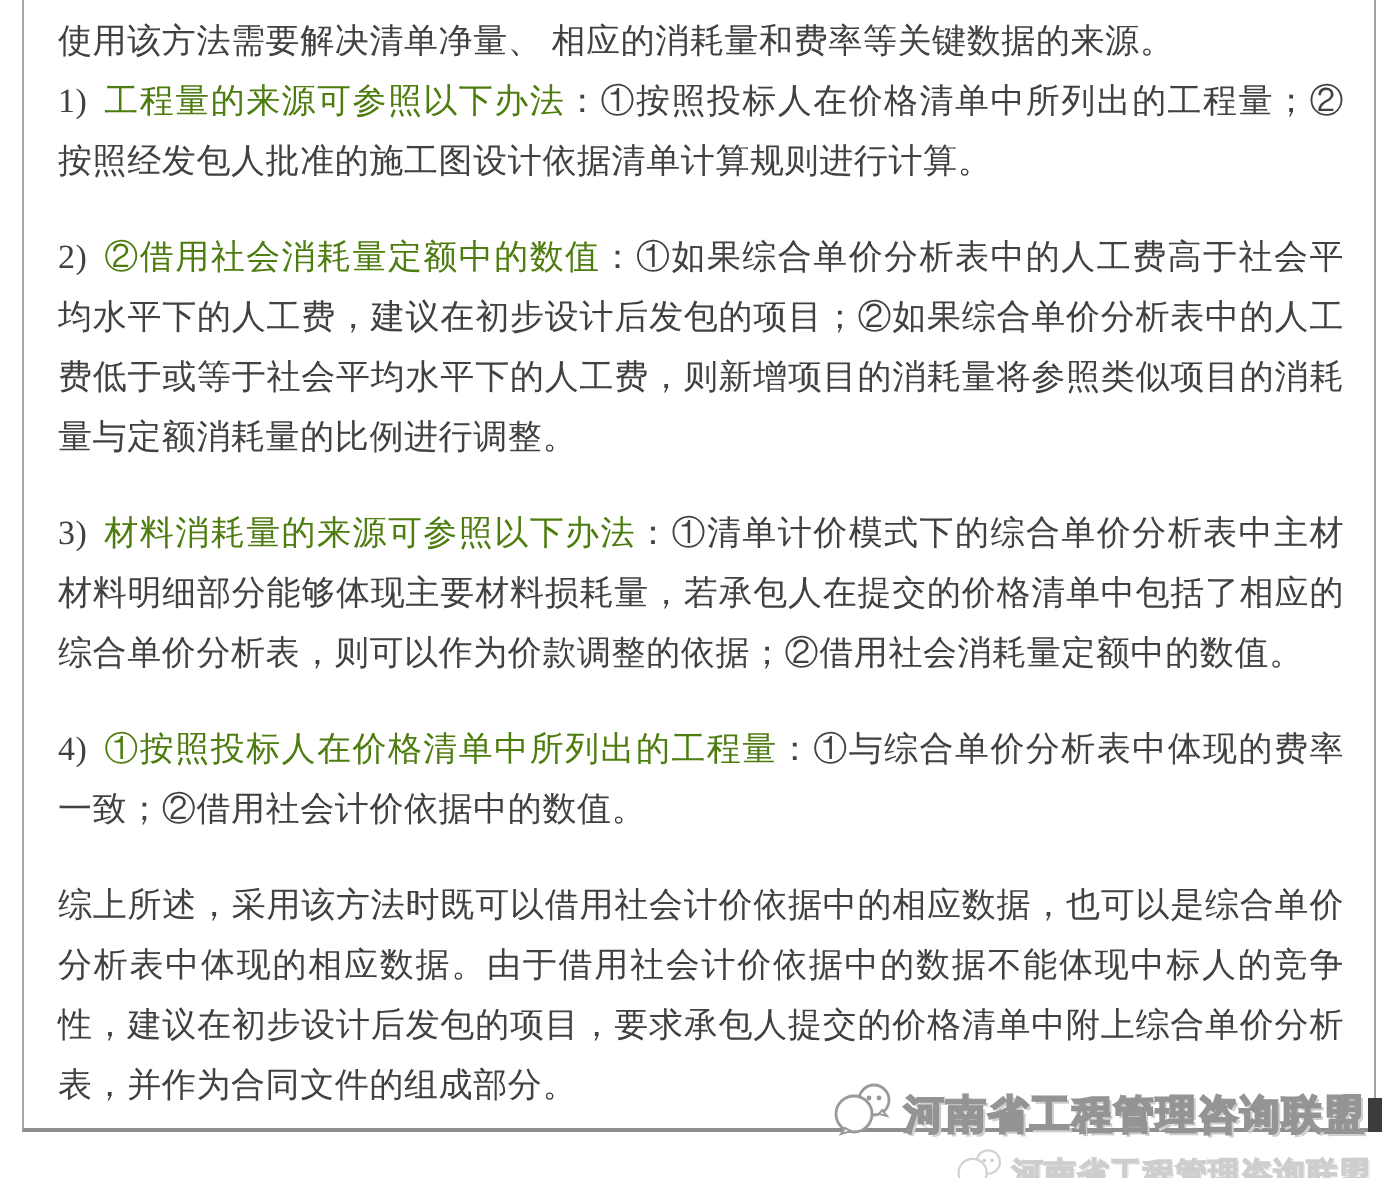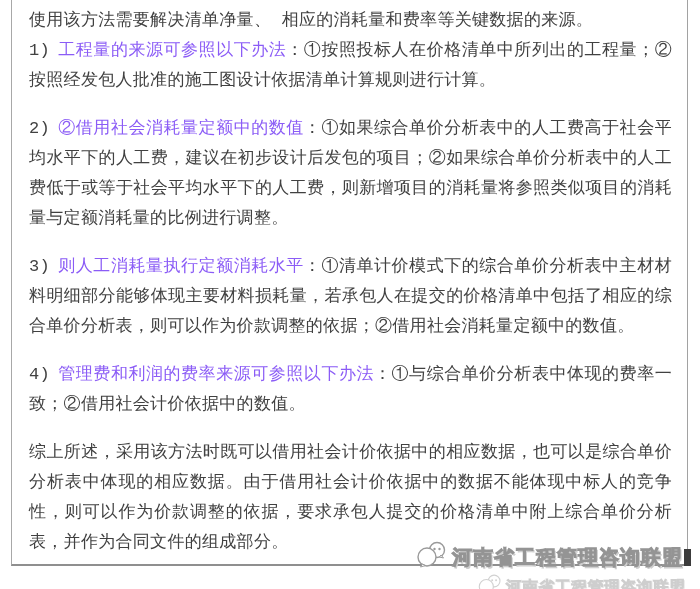--- a/index.html
+++ b/index.html
@@ -2,21 +2,21 @@
 <html><head>
 <meta charset="utf-8">
 <style>
   html, body { margin: 0; padding: 0; background: #ffffff; }
   .page {
     position: relative;
     width: 700px;
     height: 589px;
     background: #ffffff;
     overflow: hidden;
-    font-family: Liberation Mono, monospace;
+    font-family: Liberation Serif, serif;
   }
   .content-box {
     position: absolute;
     left: 11px;
     top: -5px;
     width: 677px;
     height: 571px;
     box-sizing: border-box;
     border-left: 1px solid #a8a8a8;
     border-right: 1px solid #a2a2a2;
@@ -26,21 +26,21 @@
   .para {
     margin: 0 0 18px 0;
     font-size: 17px;
     line-height: 30px;
     color: #414141;
     text-align: justify;
     letter-spacing: 0.3px;
   }
   .para.intro { margin-bottom: 0; }
   .item-num { margin-right: 8px; }
-  .item-title { color: #8b5cf6; }
+  .item-title { color: #4d7c0f; }
   .brand {
     position: absolute;
     top: 541px;
     right: 9px;
     display: flex;
     align-items: center;
     white-space: nowrap;
     background: transparent;
   }
   .brand-icon { margin-right: 4px; }
@@ -72,25 +72,25 @@
 
 <div class="page">
   <div class="content-box">
 
     <p class="para intro">使用该方法需要解决清单净量、 相应的消耗量和费率等关键数据的来源。</p>
 
     <p class="para"><span class="item-num">1)</span><span class="item-title">工程量的来源可参照以下办法</span><span>：①按照投标人在价格清单中所列出的工程量；②按照经发包人批准的施工图设计依据清单计算规则进行计算。</span></p>
 
     <p class="para"><span class="item-num">2)</span><span class="item-title">②借用社会消耗量定额中的数值</span><span>：①如果综合单价分析表中的人工费高于社会平均水平下的人工费，建议在初步设计后发包的项目；②如果综合单价分析表中的人工费低于或等于社会平均水平下的人工费，则新增项目的消耗量将参照类似项目的消耗量与定额消耗量的比例进行调整。</span></p>
 
-    <p class="para"><span class="item-num">3)</span><span class="item-title">则人工消耗量执行定额消耗水平</span><span>：①清单计价模式下的综合单价分析表中主材材料明细部分能够体现主要材料损耗量，若承包人在提交的价格清单中包括了相应的综合单价分析表，则可以作为价款调整的依据；②借用社会消耗量定额中的数值。</span></p>
+    <p class="para"><span class="item-num">3)</span><span class="item-title">材料消耗量的来源可参照以下办法</span><span>：①清单计价模式下的综合单价分析表中主材材料明细部分能够体现主要材料损耗量，若承包人在提交的价格清单中包括了相应的综合单价分析表，则可以作为价款调整的依据；②借用社会消耗量定额中的数值。</span></p>
 
-    <p class="para"><span class="item-num">4)</span><span class="item-title">管理费和利润的费率来源可参照以下办法</span><span>：①与综合单价分析表中体现的费率一致；②借用社会计价依据中的数值。</span></p>
+    <p class="para"><span class="item-num">4)</span><span class="item-title">①按照投标人在价格清单中所列出的工程量</span><span>：①与综合单价分析表中体现的费率一致；②借用社会计价依据中的数值。</span></p>
 
-    <p class="para conclusion">综上所述，采用该方法时既可以借用社会计价依据中的相应数据，也可以是综合单价分析表中体现的相应数据。由于借用社会计价依据中的数据不能体现中标人的竞争性，则可以作为价款调整的依据，要求承包人提交的价格清单中附上综合单价分析表，并作为合同文件的组成部分。</p>
+    <p class="para conclusion">综上所述，采用该方法时既可以借用社会计价依据中的相应数据，也可以是综合单价分析表中体现的相应数据。由于借用社会计价依据中的数据不能体现中标人的竞争性，建议在初步设计后发包的项目，要求承包人提交的价格清单中附上综合单价分析表，并作为合同文件的组成部分。</p>
   </div>
 
   <div class="brand">
     <span class="brand-icon">
       <svg width="32" height="27" viewBox="0 0 32 27">
         <circle cx="21" cy="9" r="7.5" fill="#ffffff" stroke="#9a9a9a" stroke-width="1.4"></circle>
         <circle cx="18.5" cy="8" r="1.2" fill="#9a9a9a"></circle>
         <circle cx="23.5" cy="8" r="1.2" fill="#9a9a9a"></circle>
         <path d="M25 14 L27.5 17 L23.5 16 Z" fill="#ffffff" stroke="#9a9a9a" stroke-width="1"></path>
         <circle cx="11" cy="16" r="9" fill="#ffffff" stroke="#9a9a9a" stroke-width="1.4"></circle>

